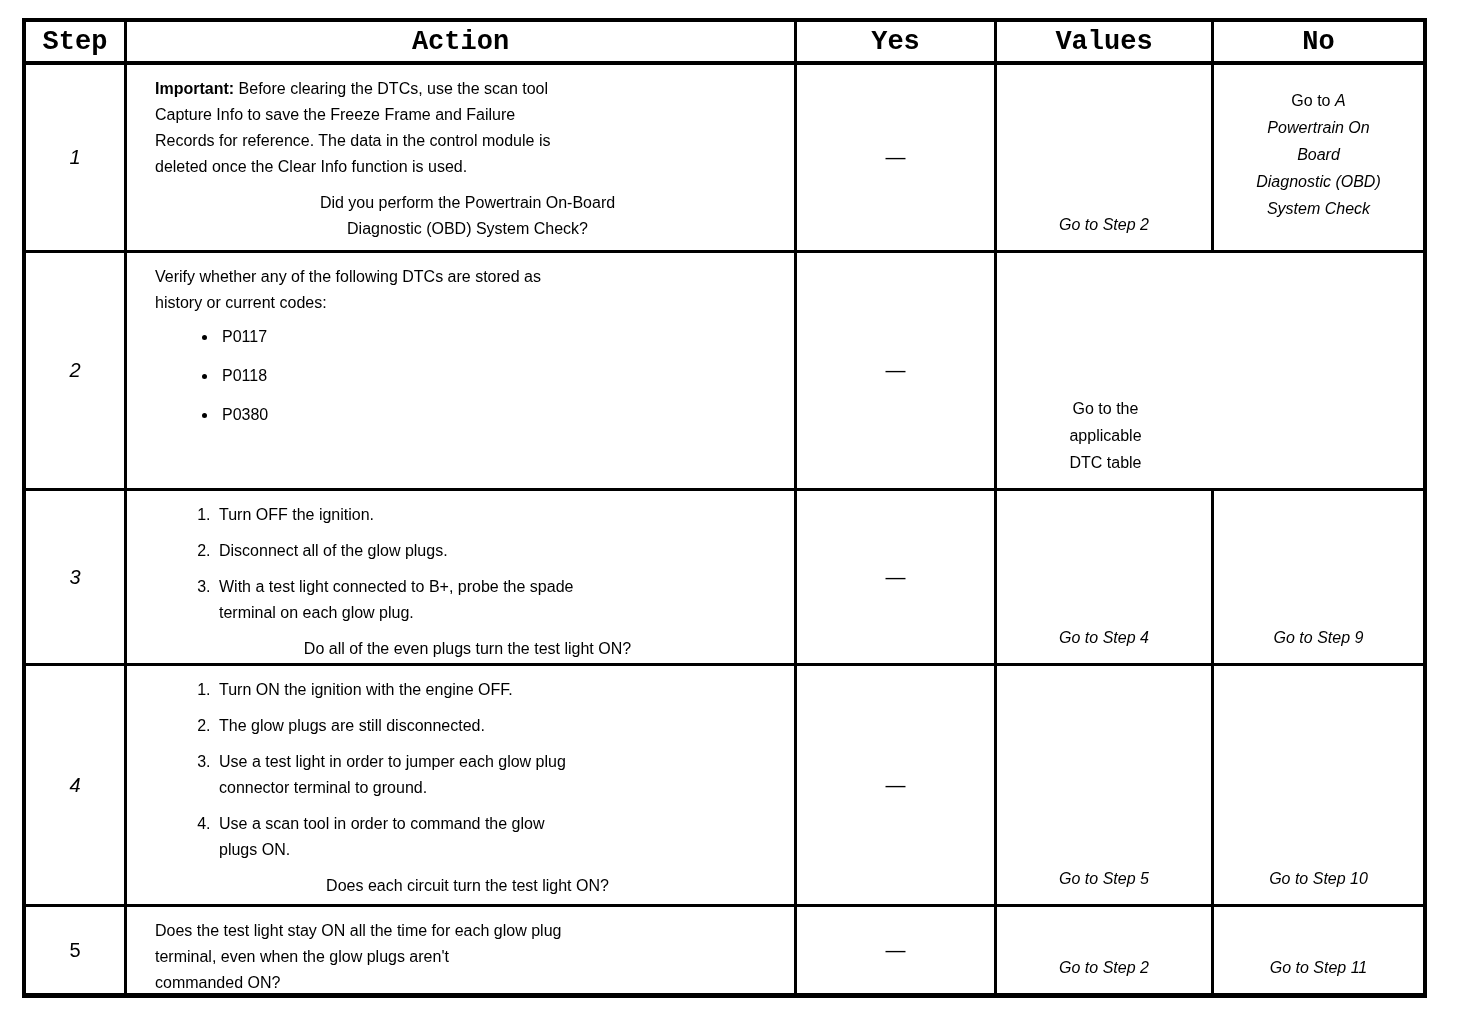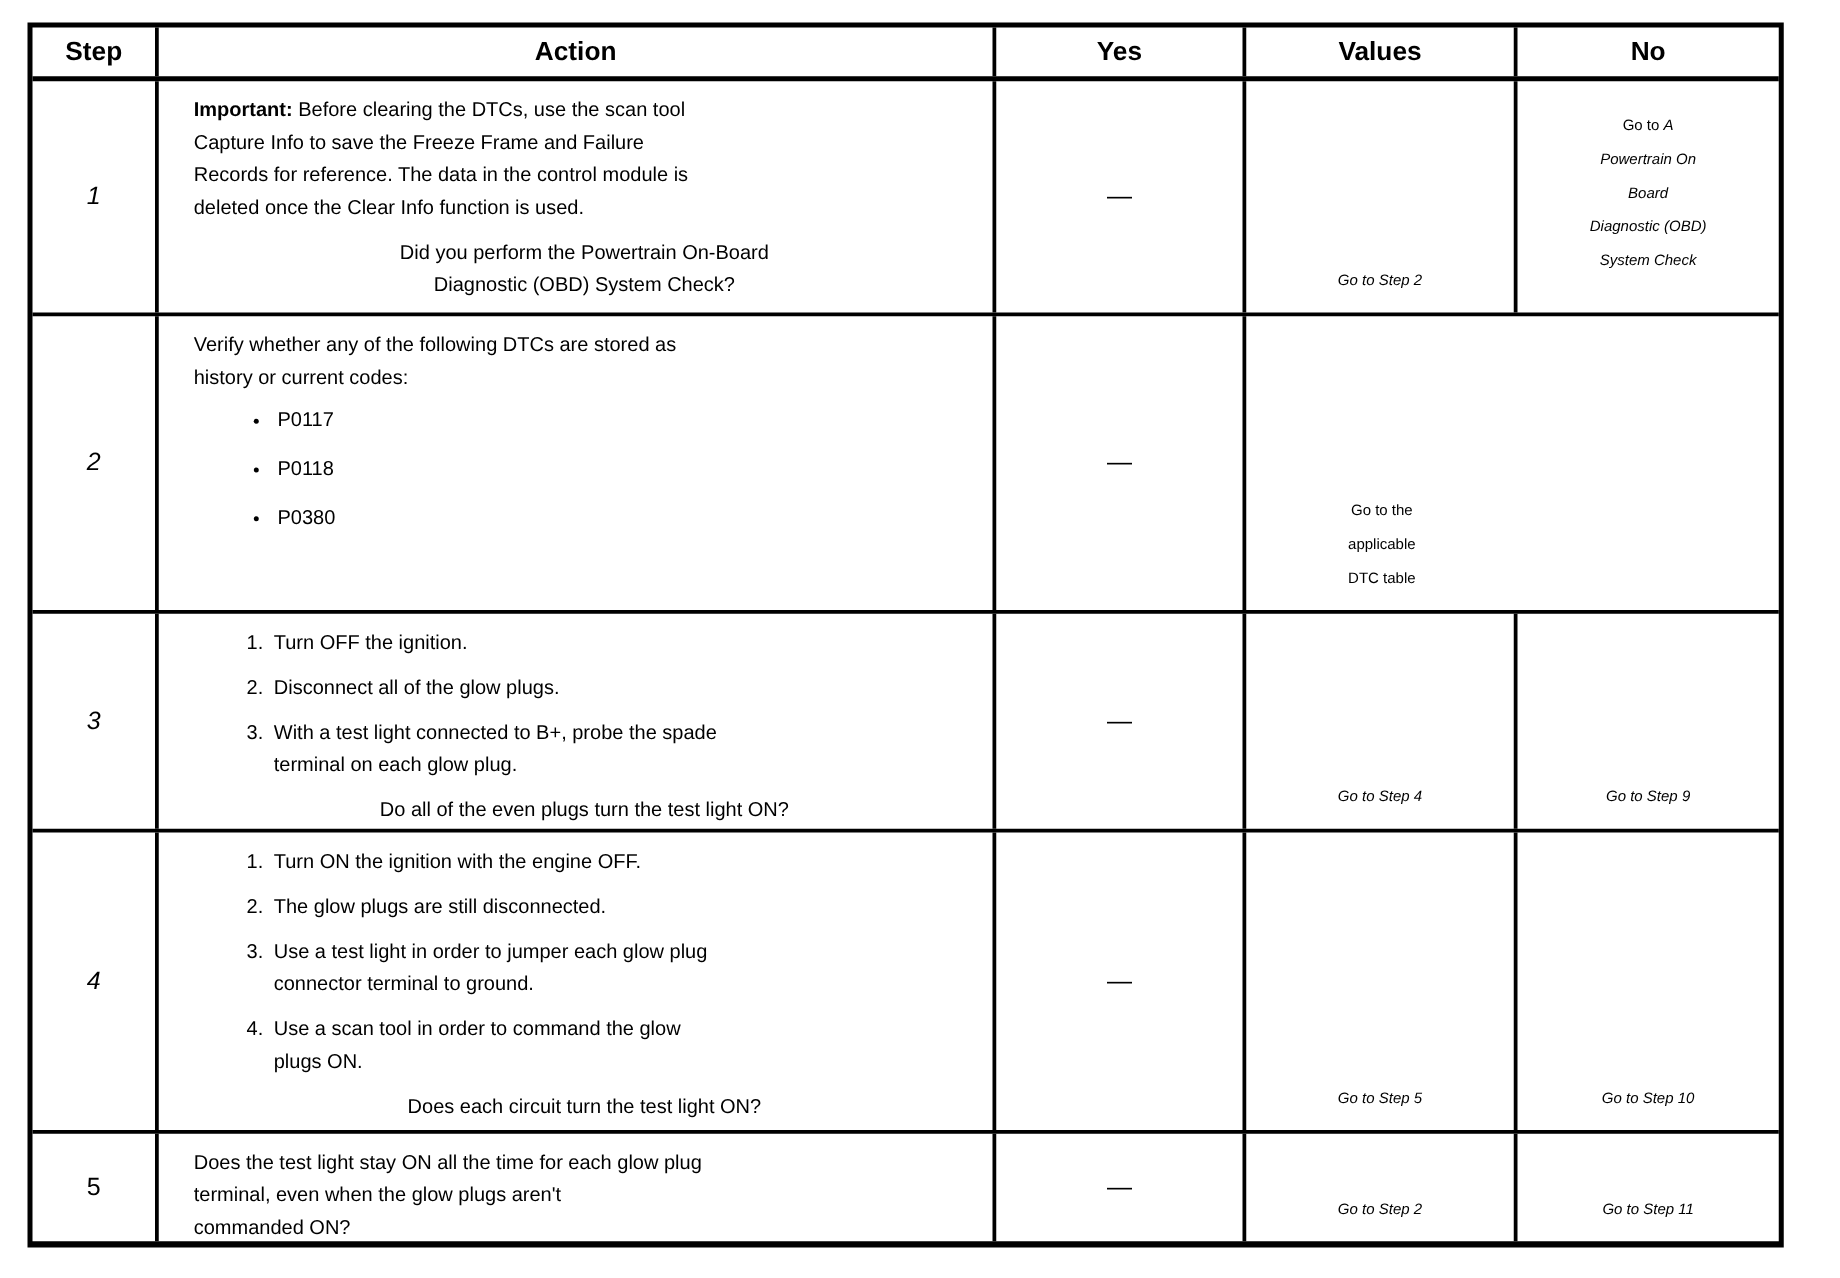--- a/index.html
+++ b/index.html
@@ -26,21 +26,21 @@
   .t-row:last-child { border-bottom:none; }
   .cell {
     border-right:3px solid #000;
     box-sizing:border-box;
     min-width:0; min-height:0;
     overflow:hidden;
   }
   .cell:last-child { border-right:none; }
   .hcell {
     display:flex; align-items:center; justify-content:center;
-    font-weight:bold; font-size:21px;
+    font-weight:bold; font-size:27px;font-family:Liberation Mono, monospace;
   }
   .step {
     display:flex; align-items:center; justify-content:center;
     font-size:20px; font-style:italic;
   }
   .step.upright { font-style:normal; }
   .action { padding:11px 14px 6px 28px; font-size:16px; line-height:26px; }
   .para { margin:0 0 10px 0; }
   .imp { font-weight:bold; }
   .ml { white-space:pre-line; }
@@ -48,21 +48,21 @@
   .action ul { margin:0 0 4px 0; padding:0 0 0 63px; }
   .action li { margin:0 0 10px 0; padding-left:4px; }
   .action ul li { margin:0 0 13px 0; list-style:disc; }
   .q { margin:4px 0 0 0;text-align:center; }
   .vals {
     display:flex; align-items:center; justify-content:center;
     font-size:20px;
   }
   .goto {
     display:flex; flex-direction:column; justify-content:flex-end; align-items:center;
-    text-align:center; font-size:12px; line-height:27px;
+    text-align:center; font-size:16px; line-height:27px;
     font-style:italic; padding:0 8px 12px 8px;
   }
   .goto.center { justify-content:center; padding-bottom:6px; }
   .goto.not-italic { font-style:normal; }
   .no-target { font-style:italic; }
   .no-prefix { font-style:normal; }
 </style>
 </head>
 <body>
 

